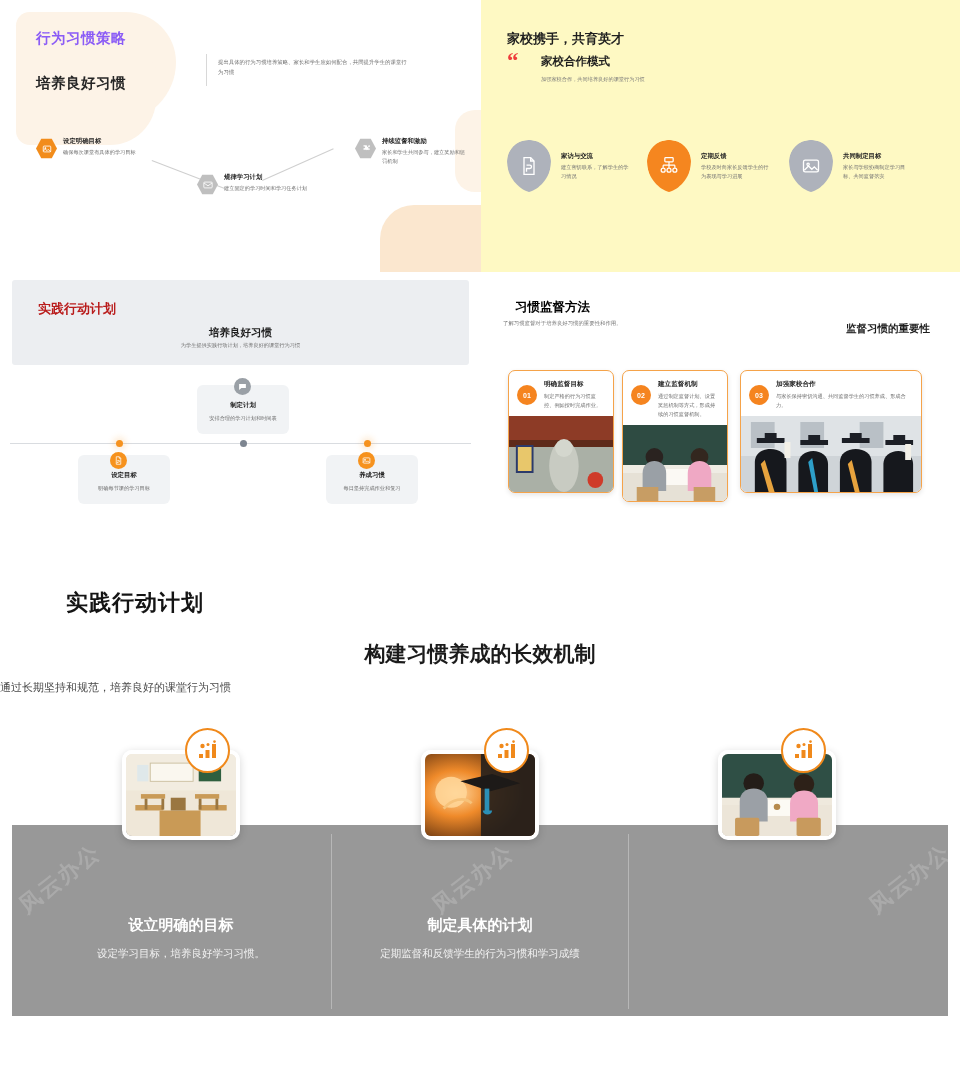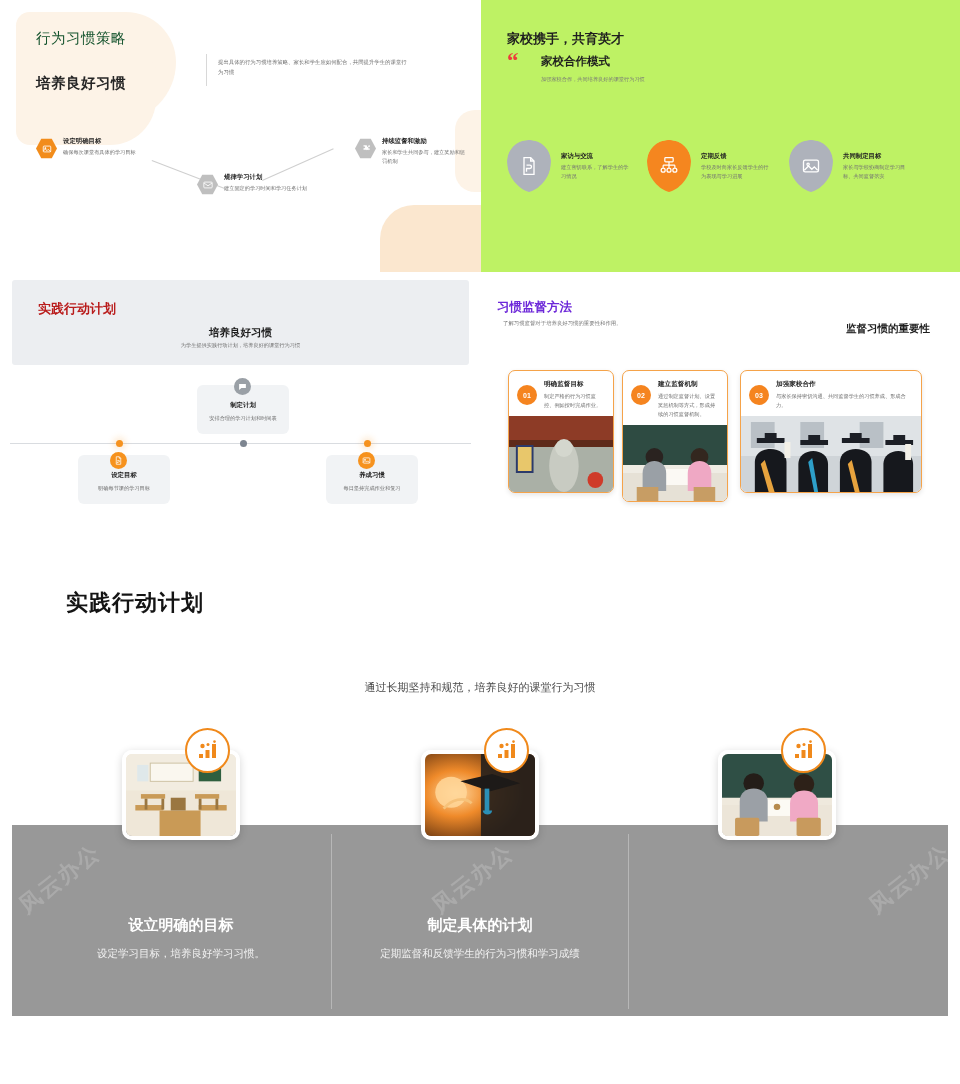--- a/index.html
+++ b/index.html
@@ -25,39 +25,39 @@
     border-radius: 10px 10px 46px 14px;
   }
   #panel-strategy .blob-br {
     position:absolute; left: 380px; top: 205px; width: 101px; height: 67px;
     background:#fbe7cf; border-radius: 34px 0 0 0;
   }
   #panel-strategy .blob-r {
     position:absolute; left: 455px; top: 110px; width: 26px; height: 82px;
     background:#fdf3e7; border-radius: 20px 0 0 20px;
   }
-  .ps-title1 { position:absolute; left:36px; top:29px; font-size:14.5px; font-weight:normal; letter-spacing:.5px; color:#14532d; z-index:3;}
+  .ps-title1 { position:absolute; left:36px; top:29px; font-size:14.5px; font-weight:bold; letter-spacing:.5px; color:#8b5cf6; z-index:3;}
   .ps-title2 { position:absolute; left:36px; top:74px; font-size:14.5px; font-weight:bold; letter-spacing:.5px; color:#262626; z-index:3;}
   .ps-divider { position:absolute; left:206px; top:54px; width:1px; height:32px; background:#d8d8d8; }
   .ps-lead { position:absolute; left:218px; top:57px; width:190px; font-size:5.4px; line-height:1.85; color:#6d6d6d; }
 
   .hexnode { position:absolute; }
   .hex {
     width: 21px; height: 21px; background:#bfbfbf;
     clip-path: polygon(25% 3%, 75% 3%, 100% 50%, 75% 97%, 25% 97%, 0% 50%);
     display:flex; align-items:center; justify-content:center;
   }
   .hex.orange { background:#f28c1b; }
   .hex svg { width: 10px; height: 10px; }
   .hexnode .nd-title { position:absolute; left:27px; top:-1px; font-size:6.4px; font-weight:bold; color:#262626; white-space:nowrap;}
   .hexnode .nd-desc { position:absolute; left:27px; top:10px; width:84px; font-size:5.2px; line-height:1.75; color:#6f6f6f; }
   .connector { position:absolute; height:1px; background:#cfcfcf; transform-origin: 0 0;}
 
   
-  #panel-coop { position:absolute; left:481px; top:0; width:479px; height:272px; background:#bef264; }
+  #panel-coop { position:absolute; left:481px; top:0; width:479px; height:272px; background:#fef9c3; }
   .pc-h1 { position:absolute; left:26px; top:30px; font-size:13px; font-weight:bold; color:#1f1f1f; }
   .pc-quote { position:absolute; left:26px; top:52px; font-size:23px; line-height:.8; color:#ee3b3b; font-family:"Liberation Serif", serif; font-weight:bold;}
   .pc-h2 { position:absolute; left:60px; top:54px; font-size:11.5px; font-weight:bold; color:#1f1f1f; }
   .pc-lead { position:absolute; left:60px; top:76px; font-size:5.2px; color:#777; }
 
   .shield-item { position:absolute; top:140px; }
   .shield {
     width:44px; height:52px; background:#aeb2bb;
     border-radius: 50% 50% 50% 50% / 42% 42% 62% 62%;
     clip-path: path("M22 0 C34 0 44 9 44 22 C44 38 31 50 22 52 C13 50 0 38 0 22 C0 9 10 0 22 0 Z");
@@ -81,38 +81,38 @@
   .tl-card { position:absolute; width:92px; background:#f1f3f5; border-radius:6px; text-align:center; }
   .tl-card .tc-title { font-size:6.4px; font-weight:bold; color:#222; }
   .tl-card .tc-desc { font-size:5.2px; color:#6f6f6f; margin-top:4px; line-height:1.6;}
   .tl-badge { position:absolute; width:17px; height:17px; border-radius:50%; display:flex; align-items:center; justify-content:center;}
   .tl-badge.o { background:#f6921e; }
   .tl-badge.g { background:#9aa0a6; }
   .tl-badge svg { width:9px; height:9px;}
 
   
   #panel-super { position:absolute; left:481px; top:272px; width:479px; height:262px; background:#fff;}
-  .su-h1 { position:absolute; left:16px; top:27px; font-size:12.5px; font-weight:bold; color:#6d28d9;}
+  .su-h1 { position:absolute; left:34px; top:27px; font-size:12.5px; font-weight:bold; color:#000000;}
   .su-lead { position:absolute; left:22px; top:48px; font-size:5.4px; color:#767676;}
   .su-h2 { position:absolute; right:30px; top:50px; font-size:10.5px; font-weight:bold; color:#1d1d1d;}
   .sc { position:absolute; top:370px; border:1.2px solid #f5a34a; border-radius:7px; background:#fff; overflow:hidden;
         box-shadow:0 2px 5px rgba(0,0,0,.10); }
   .sc .sc-top { display:flex; padding:9px 8px 6px 8px; }
   .sc .sc-num { width:20px; height:20px; min-width:20px; border-radius:50%; background:#f5841f; color:#fff;
                 font-size:7px; font-weight:bold; display:flex; align-items:center; justify-content:center; margin-top:5px;}
   .sc .sc-txt { margin-left:7px; }
   .sc .sc-title { font-size:6.6px; font-weight:bold; color:#1f1f1f;}
   .sc .sc-desc { font-size:5.2px; line-height:1.75; color:#6f6f6f; margin-top:3px;}
   .sc .sc-img { height:76px; }
 
   
   #panel-long { position:absolute; left:0; top:534px; width:960px; height:550px; background:#fff;}
   .pl-h1 { position:absolute; left:66px; top:54px; font-size:22px; font-weight:bold; color:#141414; letter-spacing:1px;}
   .pl-h2 { position:absolute; left:0; top:106px; width:960px; text-align:center; font-size:21px; font-weight:bold; color:#1b1b1b;}
-  .pl-lead { position:absolute; left:0; top:146px; width:960px; text-align:center; font-size:11px; color:#4a4a4a;}
+  .pl-lead { position:absolute; left:0; top:146px; width:960px; font-size:11px; color:#4a4a4a;}
   .gray-band { position:absolute; left:12px; top:291px; width:936px; height:191px; background:#989898; }
   .wm { position:absolute; font-size:22px; color:rgba(255,255,255,.18); transform:rotate(-38deg);
         font-weight:bold; letter-spacing:2px; white-space:nowrap; }
   .vdiv { position:absolute; top:300px; width:1px; height:175px; background:rgba(255,255,255,.30);}
   .lfeat { position:absolute; top:216px; width:320px; text-align:center; }
   .lfeat .thumb { width:118px; height:90px; border-radius:10px; margin:0 auto; border:4px solid #fff;
                   box-shadow:0 2px 8px rgba(0,0,0,.16); overflow:hidden; position:relative;}
   .lfeat .ring { position:absolute; left:50%; margin-left:4px; top:-22px; width:45px; height:45px; border-radius:50%;
                  background:#fff; border:2.5px solid #f0891b; display:flex; align-items:center; justify-content:center; z-index:4;}
   .lfeat .ring svg { width:24px; height:24px;}
@@ -351,20 +351,21 @@
         <path d="M72 42l6 34h-4l-6-30z" fill="#2e9fc9"></path>
         <path d="M112 44l8 32h-5l-7-28z" fill="#e7a33e"></path>
         <rect x="44" y="26" width="6" height="16" fill="#f3f0e8"></rect>
         <rect x="166" y="28" width="6" height="16" fill="#f3f0e8"></rect>
       </svg>
     </div>
   </div>
 
   <div id="panel-long">
     <div class="pl-h1">实践行动计划</div>
+    <div class="pl-h2">构建习惯养成的长效机制</div>
     <div class="pl-lead">通过长期坚持和规范，培养良好的课堂行为习惯</div>
 
     <div class="gray-band"></div>
     <div class="wm" style="left:12px;  top:330px;">风云办公</div>
     <div class="wm" style="left:425px; top:330px;">风云办公</div>
     <div class="wm" style="left:862px; top:330px;">风云办公</div>
 
     <div class="vdiv" style="left:331px;"></div>
     <div class="vdiv" style="left:628px;"></div>
 

